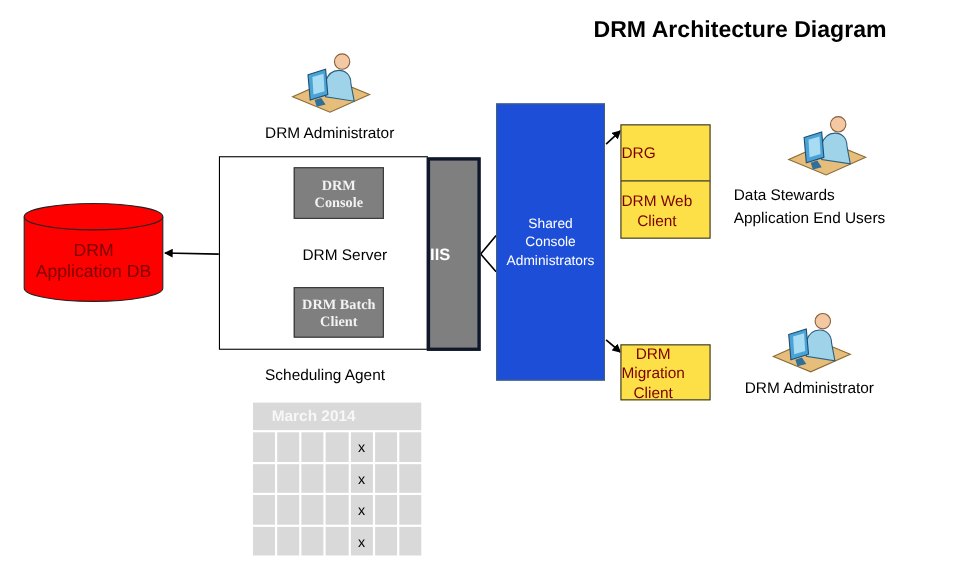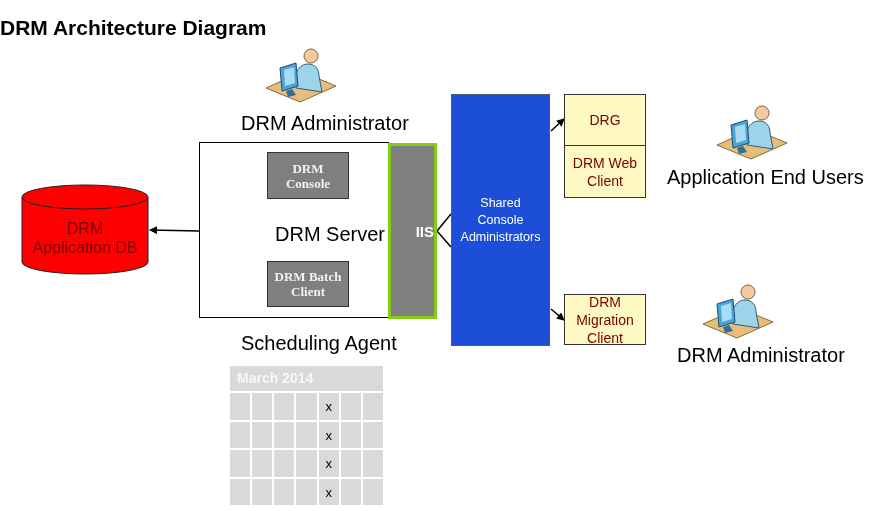--- a/index.html
+++ b/index.html
@@ -1,27 +1,27 @@
 <!DOCTYPE html>
 <html><head>
 <meta charset="utf-8">
 <style>
   html, body { margin:0; padding:0; background:#ffffff; }
   body { width:873px; height:511px; position:relative; overflow:hidden; font-family:"Liberation Sans", sans-serif; color:#000; }
   .abs { position:absolute; }
-  .title { left:0; width:806px; top:16px; text-align:left; font-weight:bold; font-size:21px; }
-  .label { font-size:20px; white-space:nowrap; }
+  .title { left:0; width:806px; top:16px; text-align:right; font-weight:bold; font-size:21px; }
+  .label { font-size:14px; white-space:nowrap; }
   .center { text-align:center; }
   .server-box { left:199px; top:142px; width:190px; height:176px; border:1px solid #000; background:#fff; box-sizing:border-box; }
   .gray-box { background:#7f7f7f; border:1px solid #333; color:#f2f2f2; font-family:"Liberation Serif", serif; font-weight:bold; font-size:13px; text-align:center; display:flex; align-items:center; justify-content:center; line-height:15px; box-sizing:border-box; }
-  .iis { left:388px; top:143px; width:49px; height:176px; background:#7f7f7f; border:3px solid #84cc16; box-sizing:border-box; color:#fff; font-weight:bold; font-size:15px; display:flex; align-items:center; justify-content:flex-end; }
+  .iis { left:388px; top:143px; width:49px; height:176px; background:#7f7f7f; border:3px solid #0f172a; box-sizing:border-box; color:#fff; font-weight:bold; font-size:15px; display:flex; align-items:center; justify-content:flex-start; }
   .ssa { left:451px; top:94px; width:99px; height:252px; background:#1d4ed8; border:1px solid #41607c; box-sizing:border-box; color:#fff; font-size:12.5px; text-align:center; display:flex; align-items:center; justify-content:center; line-height:17px; }
-  .red-box { background:#fef9c3; border:1px solid #333; box-sizing:border-box; color:#7a0000; font-size:14px; text-align:center; display:flex; align-items:center; justify-content:center; line-height:18px; }
+  .red-box { background:#fde047; border:1px solid #333; box-sizing:border-box; color:#7a0000; font-size:14px; text-align:center; display:flex; align-items:center; line-height:18px;margin-top:19px; }
   .cal { left:230px; top:366px; width:153px; }
-  .cal-head { height:25px; background:#d9d9d9; color:#f7f7f7; font-weight:bold; font-size:14px; line-height:25px; padding-left:7px; box-sizing:border-box; margin-bottom:2px; }
+  .cal-head { height:25px; background:#d9d9d9; color:#f7f7f7; font-weight:bold; font-size:14px; line-height:25px; padding-left:17px; box-sizing:border-box; margin-bottom:2px; }
   .cal-grid { display:grid; grid-template-columns:repeat(7, 1fr); gap:2px; }
   .cal-cell { height:26.5px; background:#d9d9d9; font-size:13px; text-align:center; line-height:28px; color:#000; }
   svg.lines { position:absolute; left:0; top:0; }
 </style>
 </head>
 <body>
 
 <svg class="lines" width="873" height="511">
   <defs>
     <marker id="arr" markerWidth="8" markerHeight="8" refX="7" refY="4" orient="auto" markerUnits="userSpaceOnUse">
@@ -109,20 +109,21 @@
 
 <svg class="abs" style="left:713px;top:103px" width="76" height="58" viewBox="0 0 76 58">
   <path d="M4,42 L40,26 L74,40 L38,56 Z" fill="#e6bd7a" stroke="#8a6a35" stroke-width="1"></path>
   <path d="M57,30 C57,22 52,18 46,18 C40,18 36,22 34,28 L34,42 L60,46 Z" fill="#9fd3ea" stroke="#2a5f80" stroke-width="1"></path>
   <circle cx="49" cy="10" r="7" fill="#f2c9a3" stroke="#8a5f3a" stroke-width="1"></circle>
   <path d="M18,22 L34,17 L36,40 L20,45 Z" fill="#4aa3d6" stroke="#1f4d6e" stroke-width="1"></path>
   <path d="M22,24 L32,21 L33,37 L23,40 Z" fill="#a8dcf2"></path>
   <path d="M24,45 L30,43 L34,49 L26,51 Z" fill="#2f6f9a"></path>
 </svg>
 <div class="abs label" style="left:667px;top:167px;line-height:21px">
+  <div>Data Stewards</div>
   <div>Application End Users</div>
 </div>
 
 <svg class="abs" style="left:699px;top:282px" width="76" height="58" viewBox="0 0 76 58">
   <path d="M4,42 L40,26 L74,40 L38,56 Z" fill="#e6bd7a" stroke="#8a6a35" stroke-width="1"></path>
   <path d="M57,30 C57,22 52,18 46,18 C40,18 36,22 34,28 L34,42 L60,46 Z" fill="#9fd3ea" stroke="#2a5f80" stroke-width="1"></path>
   <circle cx="49" cy="10" r="7" fill="#f2c9a3" stroke="#8a5f3a" stroke-width="1"></circle>
   <path d="M18,22 L34,17 L36,40 L20,45 Z" fill="#4aa3d6" stroke="#1f4d6e" stroke-width="1"></path>
   <path d="M22,24 L32,21 L33,37 L23,40 Z" fill="#a8dcf2"></path>
   <path d="M24,45 L30,43 L34,49 L26,51 Z" fill="#2f6f9a"></path>

